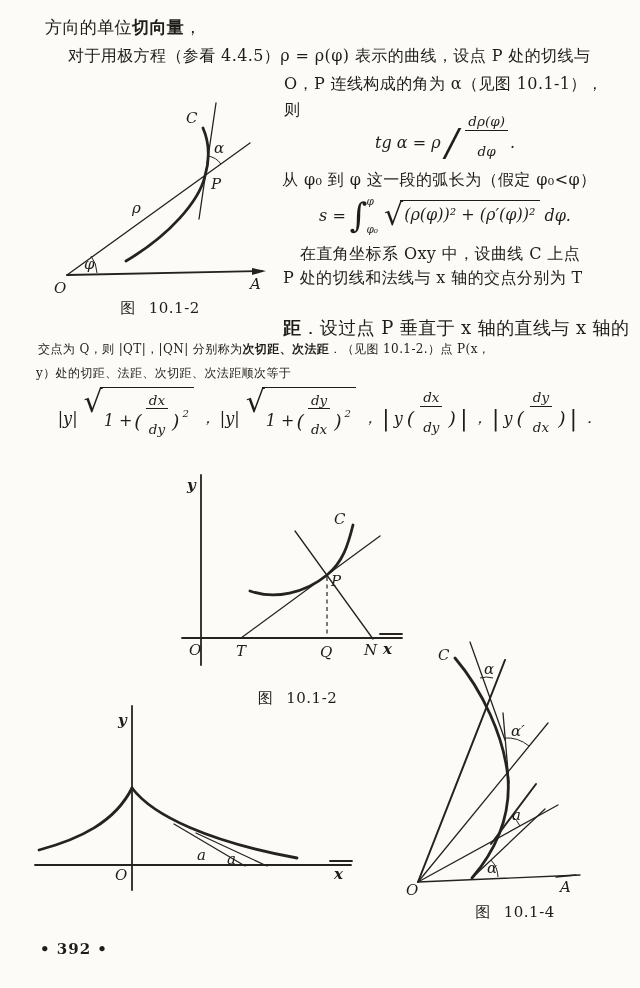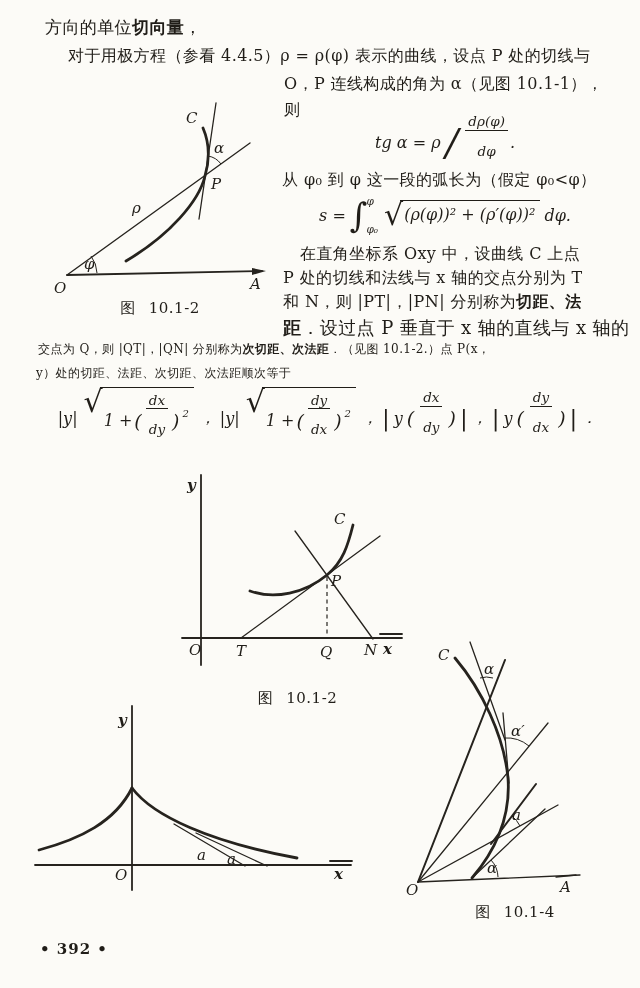--- a/index.html
+++ b/index.html
@@ -82,21 +82,20 @@
     </span>
     <span class="sqrt">
       <span class="rsign">√</span>
       <span class="rbody">(ρ(φ))² + (ρ′(φ))²</span>
     </span>
     <span class="gap" style="margin-left:2px">dφ.</span>
   </div>
 
   <div class="line" style="left:283px;top:268px;font-size:16px">P 处的切线和法线与 x 轴的交点分别为 T</div>
   <div class="line" style="left:300px;top:244px;font-size:16px">在直角坐标系 Oxy 中，设曲线 C 上点</div>
-  <div class="line" style="left:283px;top:292px;font-size:16px"><span>和 N，则 |PT|，|PN| 分别称为</span><span class="b">切距、法</span></div>
   <div class="line" style="left:283px;top:316px;font-size:18px"><span class="b">距</span><span>．设过点 P 垂直于 x 轴的直线与 x 轴的</span></div>
   <div class="line" style="left:38px;top:341px"><span>交点为 Q，则 |QT|，|QN| 分别称为</span><span class="b">次切距、次法距</span><span>．（见图 10.1-2.）点 P(x，</span></div>
   <div class="line" style="left:36px;top:365px">y）处的切距、法距、次切距、次法距顺次等于</div>
 
   <div class="formula" style="left:50px;top:391px;width:555px;height:54px;gap:4px">
 
     <span>|y|</span>
     <span class="sqrt">
       <span class="rsign">√</span>
       <span class="rbody">

